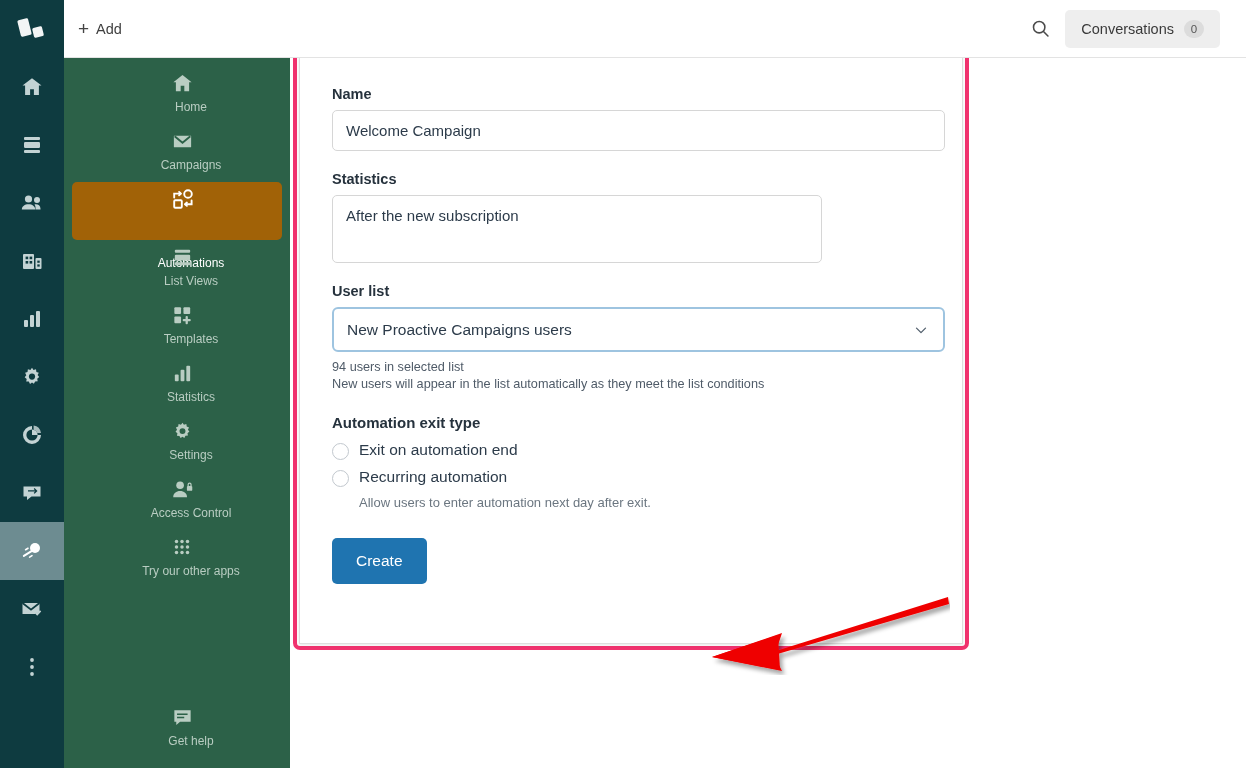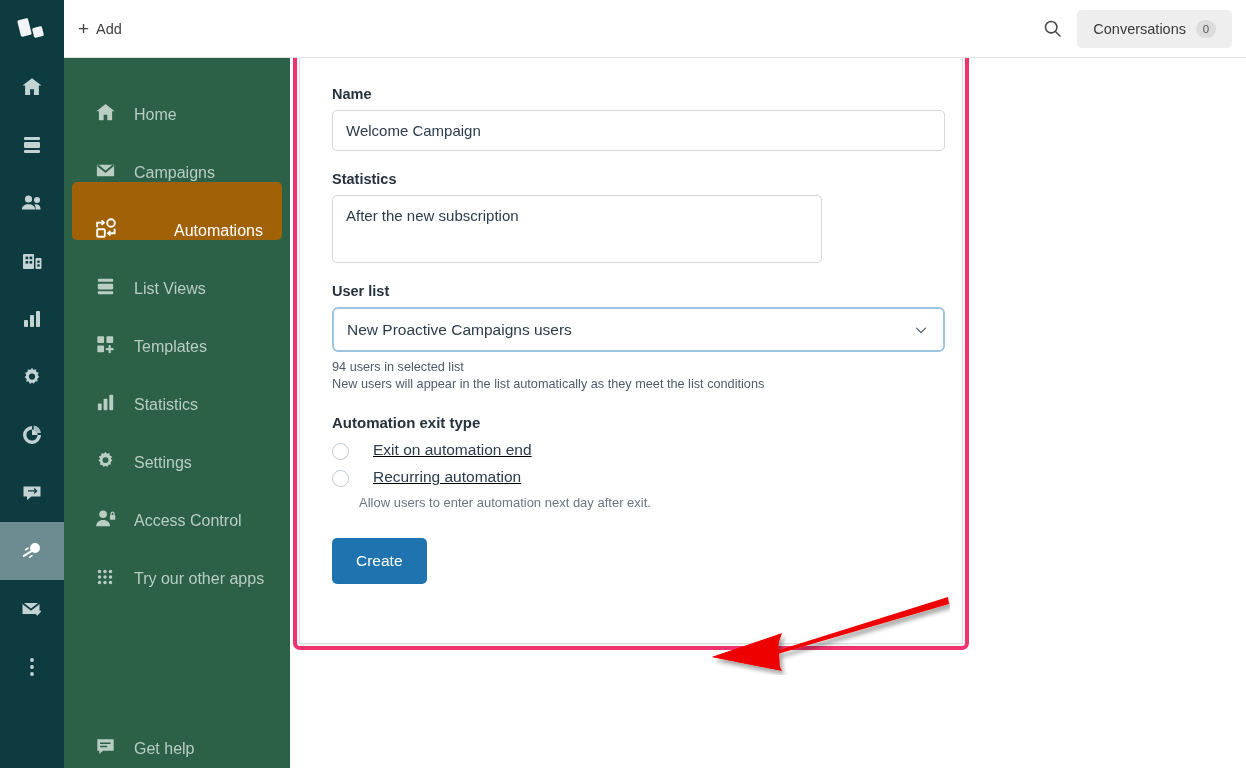--- a/index.html
+++ b/index.html
@@ -35,26 +35,27 @@
     width: 226px; height: 768px;
     background: #2c6148;
     flex: 0 0 226px;
     display: flex; flex-direction: column;
     padding-top: 58px;
     position: relative;
   }
   .side-top { padding-top: 8px; }
   .side-item {
     height: 58px;
-    display: flex; align-items: flex-end;
+    display: flex; align-items: center;
     padding-left: 22px;
     color: #b9cdc2;
-    font-size: 16px;
+    font-size: 12px;
     border-radius: 5px;
     margin: 0 8px;
+    flex-direction: column;
   }
   .side-item .s-ico {
     width: 34px; flex: 0 0 34px;
     display: flex; align-items: center;
     color: #b9cdc2;
   }
   .side-item.selected {
     background: #a16207;
     color: #ffffff;
     gap: 40px;
@@ -73,21 +74,21 @@
     z-index: 5;
   }
   .add-btn {
     display: flex; align-items: center; gap: 7px;
     margin-left: 14px;
     color: #3f3f3f; font-size: 14.5px;
   }
   .add-plus { font-size: 19px; color: #444; line-height: 1; }
   .topbar-right {
     margin-left: auto; display: flex; align-items: center; gap: 14px;
-    padding-right: 14px;
+    padding-right: 26px;
   }
   .search-ico { color: #4a4a4a; display: flex; }
   .conv-btn {
     background: #eeeeee; border-radius: 5px;
     height: 38px; padding: 0 16px;
     display: flex; align-items: center; gap: 10px;
     color: #3a3a3a; font-size: 14.5px;
   }
   .conv-count {
     background: #dcdcdc; color: #555;
@@ -155,23 +156,22 @@
   .select-chev { margin-left: auto; color: #53606d; display: flex; }
   .hint {
     font-size: 12.7px; color: #4f5b68; line-height: 17px;
     margin-top: 7px;
   }
   .section-title {
     font-size: 15px; font-weight: bold; color: #26323d;
     margin-top: 21px; margin-bottom: 10px;
   }
   .radio-row {
-    display: flex; align-items: flex-start; gap: 24px;
+    display: flex; align-items: flex-start; gap: 10px;
     margin-bottom: 8px;
-    text-decoration: underline;
   }
   .radio {
     width: 17px; height: 17px; border-radius: 50%;
     border: 1.5px solid #c2c8ce; background: #fff;
     flex: 0 0 17px; margin-top: 2px;
   }
   .radio-main { font-size: 15.5px; color: #2c3b4a; }
   .radio-sub {
     font-size: 13px; color: #6b7680;
     margin-left: 27px; margin-top: 1px; margin-bottom: 6px;

